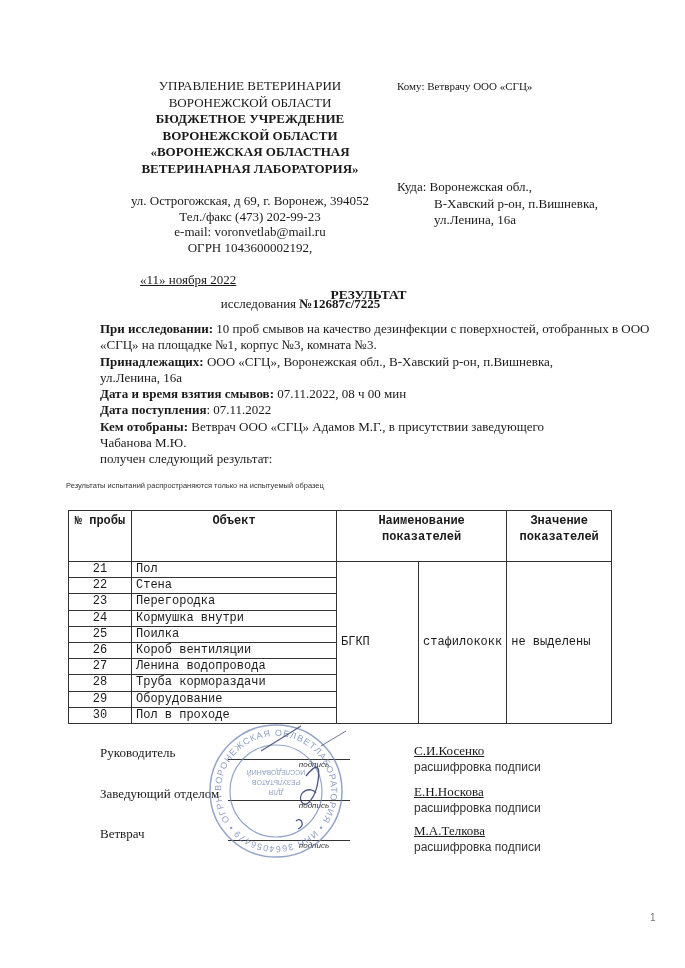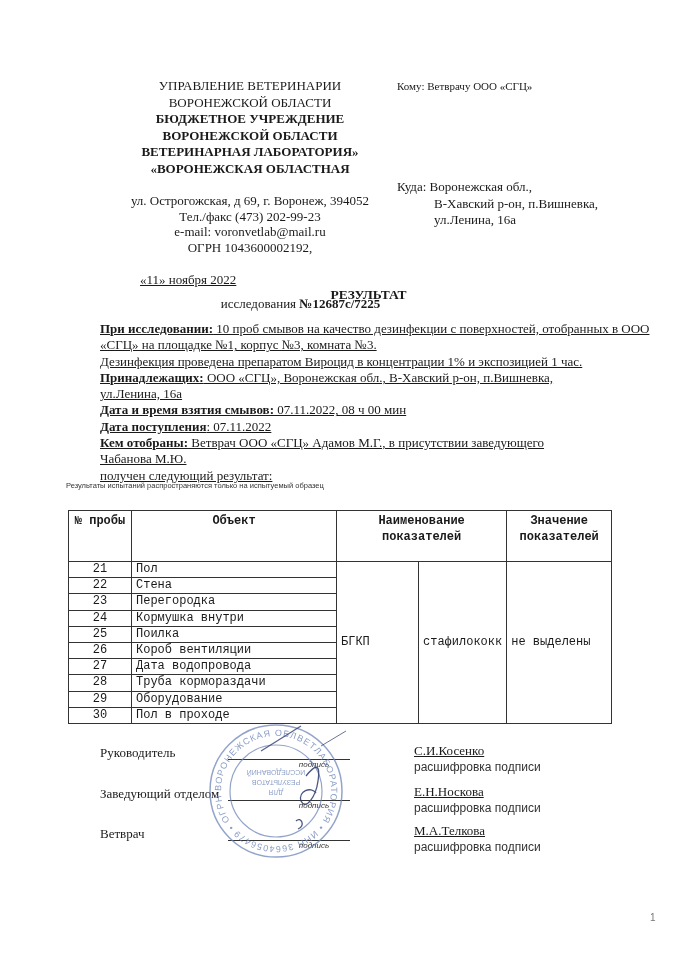--- a/index.html
+++ b/index.html
@@ -11,21 +11,21 @@
   .hdr-left .addr { margin-top: 16px; line-height: 15.5px; }
   .to { left: 397px; top: 80px; font-size: 11px; }
   .where { left: 397px; top: 179px; font-size: 13px; line-height: 16.5px; }
   .where .ind { padding-left: 37px; }
   .date { left: 140px; top: 272px; font-size: 13px; text-decoration: underline; }
   .title { left: 0; width: 685px; top: 287px; text-align: center; font-weight: bold; font-size: 13.5px; padding-left: 52px; box-sizing: border-box; }
   .subtitle { left: 0; width: 549px; top: 296px; text-align: center; font-size: 13px; padding-left: 52px; box-sizing: border-box; }
   .subtitle b { font-weight: bold; }
   .body { left: 100px; top: 321px; width: 560px; font-size: 13px; line-height: 16.3px; }
   .body b { font-weight: bold; }
-  .body p { margin: 0; text-decoration: underline; }
+  .body p { margin: 0; }
   .note { left: 66px; top: 481px; font-size: 7.5px; font-family: "Liberation Sans", sans-serif; color: #333; }
   table.res { position: absolute; left: 68px; top: 510px; border-collapse: collapse; font-size: 12px; font-family: Liberation Mono, monospace; }
   table.res td, table.res th { border: 1px solid #333; padding: 0 4px; }
   table.res th { font-weight: bold; height: 48px; vertical-align: top; line-height: 16px; padding-top: 2px; }
   table.res td { height: 15.2px; line-height: 15px; }
   table.res td.num { text-align: center; }
   table.res td.merged { vertical-align: middle; }
   .c1 { width: 54px; } .c2 { width: 196px; } .c3a { width: 73px; } .c3b { width: 79px; } .c4 { width: 96px; }
   .sig-role { left: 100px; font-size: 13px; }
   .sig-line { border-bottom: 1px solid #333; height: 0; }
@@ -36,22 +36,22 @@
   .page-num { left: 650px; top: 912px; font-size: 10px; color: #777; font-family: "Liberation Sans", sans-serif; }
 </style>
 </head>
 <body>
 
 <div class="abs hdr-left">
   <div>УПРАВЛЕНИЕ ВЕТЕРИНАРИИ</div>
   <div>ВОРОНЕЖСКОЙ ОБЛАСТИ</div>
   <div class="b">БЮДЖЕТНОЕ УЧРЕЖДЕНИЕ</div>
   <div class="b">ВОРОНЕЖСКОЙ ОБЛАСТИ</div>
+  <div class="b">«ВОРОНЕЖСКАЯ ОБЛАСТНАЯ</div>
   <div class="b">ВЕТЕРИНАРНАЯ ЛАБОРАТОРИЯ»</div>
-  <div class="b">«ВОРОНЕЖСКАЯ ОБЛАСТНАЯ</div>
   <div class="addr">
     <div>ул. Острогожская, д 69, г. Воронеж, 394052</div>
     <div>Тел./факс (473) 202-99-23</div>
     <div>e-mail: voronvetlab@mail.ru</div>
     <div>ОГРН 1043600002192,</div>
   </div>
 </div>
 
 <div class="abs to">Кому: Ветврачу ООО «СГЦ»</div>
 <div class="abs where">
@@ -62,21 +62,20 @@
 
 <div class="abs date">«11» ноября 2022</div>
 
 <div class="abs title">РЕЗУЛЬТАТ</div>
 <div class="abs subtitle">
   <span>исследования </span><b>№12687с/7225</b>
 </div>
 
 <div class="abs body">
   <p><b>При исследовании:</b><span> 10 проб смывов на качество дезинфекции с поверхностей, отобранных в ООО «СГЦ» на площадке №1, корпус №3, комната №3.</span></p>
-  <p>Дезинфекция проведена препаратом Вироцид в концентрации 1% и экспозицией 1 час.</p>
   <p style="padding-right:70px;"><b>Принадлежащих:</b><span> ООО «СГЦ», Воронежская обл., В-Хавский р-он, п.Вишневка, ул.Ленина, 16а</span></p>
   <p><b>Дата и время взятия смывов:</b><span> 07.11.2022, 08 ч 00 мин</span></p>
   <p><b>Дата поступления</b><span>: 07.11.2022</span></p>
   <p style="padding-right:90px;"><b>Кем отобраны:</b><span> Ветврач ООО «СГЦ» Адамов М.Г., в присутствии заведующего Чабанова М.Ю.</span></p>
   <p>получен следующий результат:</p>
 </div>
 
 <div class="abs note">Результаты испытаний распространяются только на испытуемый образец</div>
 
 <table class="res">
@@ -109,21 +108,21 @@
   <tr>
         <td class="num">25</td>
         <td>Поилка</td>
       </tr>
   <tr>
         <td class="num">26</td>
         <td>Короб вентиляции</td>
       </tr>
   <tr>
         <td class="num">27</td>
-        <td>Дата водопровода</td>
+        <td>Ленина водопровода</td>
       </tr>
   <tr>
         <td class="num">28</td>
         <td>Труба кормораздачи</td>
       </tr>
   <tr>
         <td class="num">29</td>
         <td>Оборудование</td>
       </tr>
   <tr>

